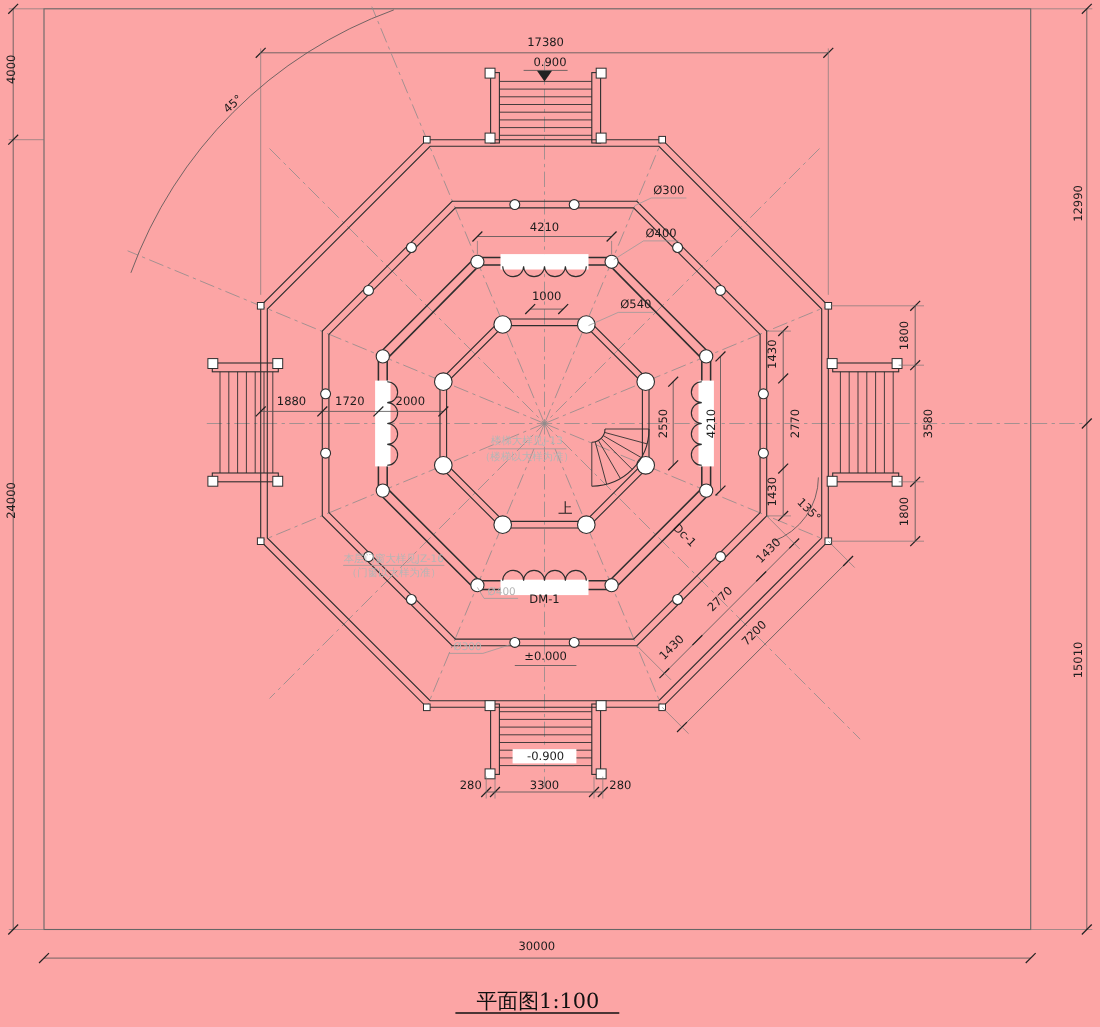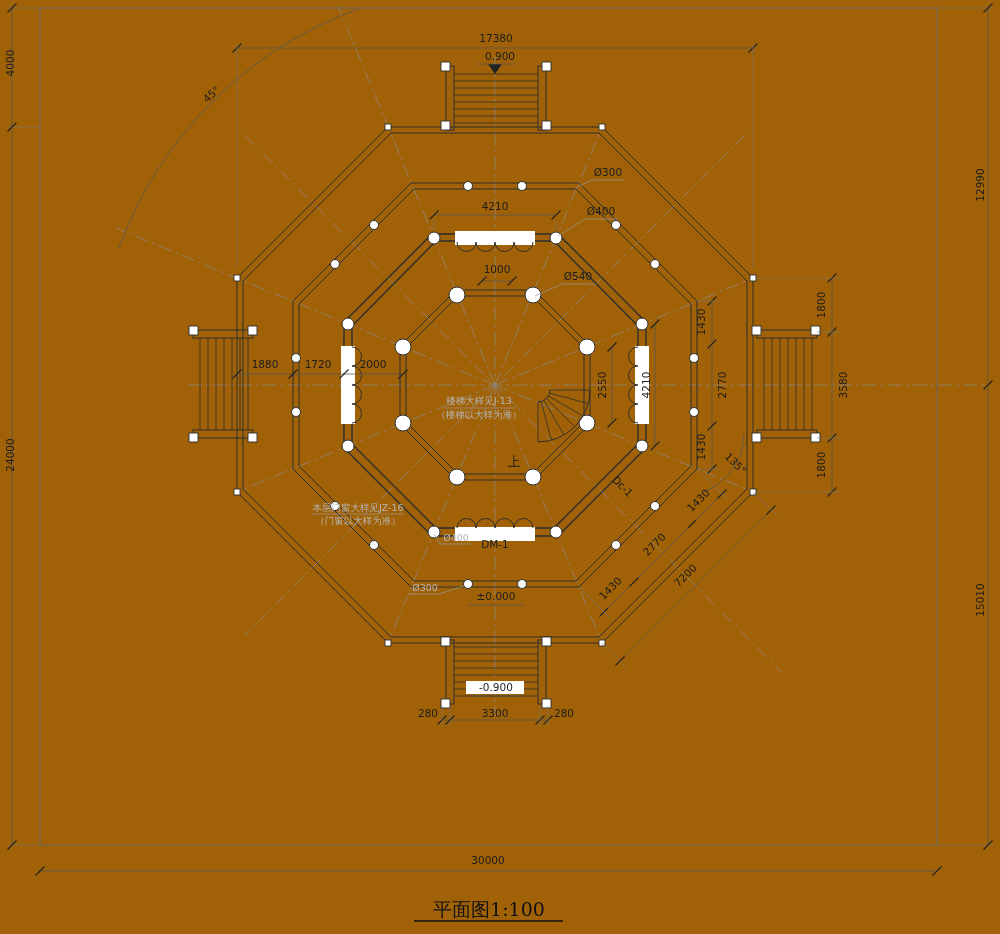--- a/index.html
+++ b/index.html
@@ -1,16 +1,16 @@
 <!DOCTYPE html>
 <html><head>
 <meta charset="utf-8">
 <style>
   html,body{margin:0;padding:0;background:#fff;}
-  .page{position:relative;width:1000px;height:934px;background:#a16207;overflow:hidden;
+  .page{position:relative;width:1000px;height:934px;background:#fca5a5;overflow:hidden;
         font-family:"DejaVu Sans",sans-serif;}
   svg{position:absolute;left:0;top:0;}
   svg text{font-family:"DejaVu Sans",sans-serif;font-size:10.5px;fill:#1c1c1c;text-anchor:middle;}
   svg text.gray{fill:#b5b5b5;font-size:9.5px;}
   svg text.note{fill:#b5b5b5;font-size:9.5px;}
   svg text.big{font-size:13px;}
   svg text.title{font-size:19px;fill:#111;font-family:"DejaVu Serif",serif;}
   .thin{stroke:#2e2e2e;stroke-width:1;fill:none;}
   .wall{stroke:#2e2e2e;stroke-width:1.4;fill:none;}
   .dim{stroke:#555;stroke-width:.75;fill:none;}

